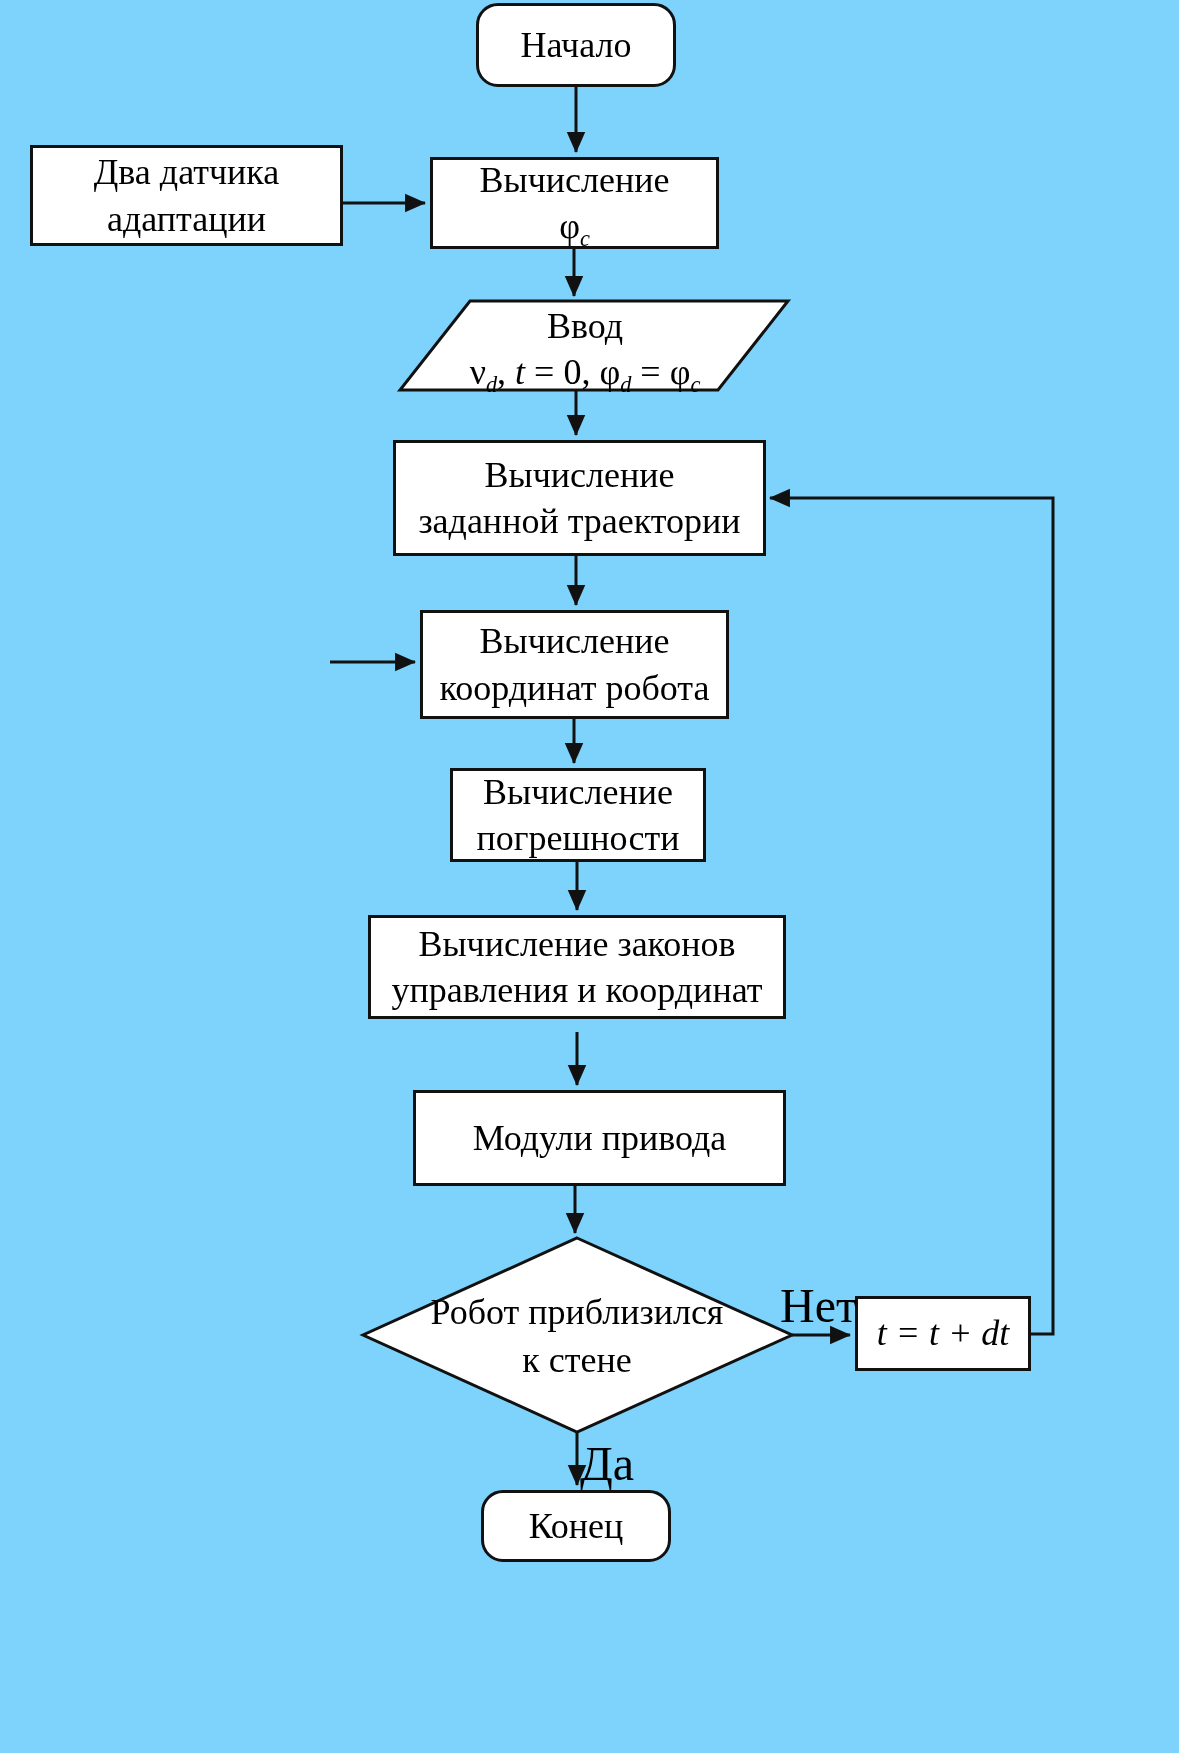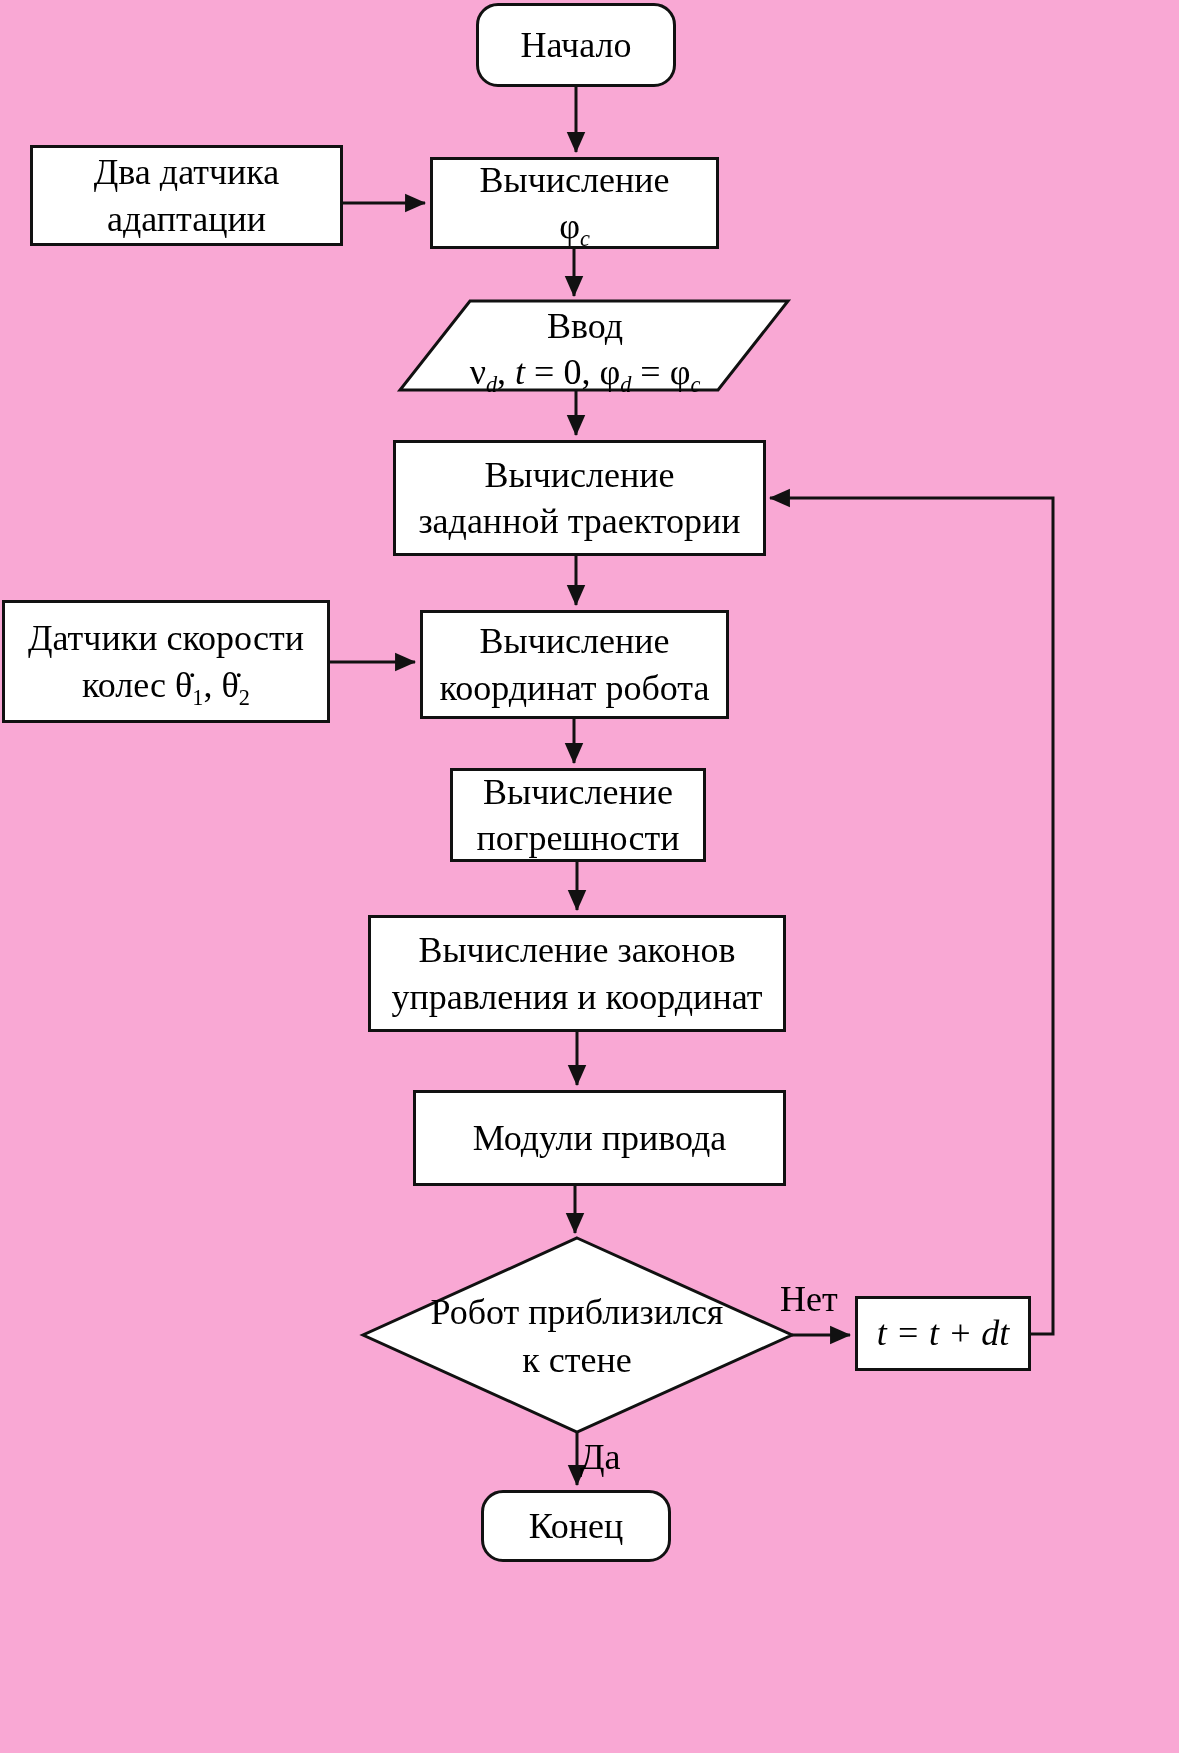--- a/index.html
+++ b/index.html
@@ -2,21 +2,21 @@
 <html><head>
 <meta charset="utf-8">
 <style>
   * { margin: 0; padding: 0; box-sizing: border-box; }
   html, body { background: #ffffff; }
   body { font-family: "Liberation Serif", serif; color: #000; }
   .canvas {
     position: relative;
     width: 1179px;
     height: 1753px;
-    background: #f9a8d4;
+    background: #7dd3fc;
     overflow: hidden;
     text-decoration: underline;
   }
   .wires { position: absolute; left: 0; top: 0; z-index: 1; }
   .wires line, .wires polyline {
     stroke: #111; stroke-width: 3; fill: none;
   }
   .wires .shape { fill: #ffffff; stroke: #111; stroke-width: 3; }
   .node {
     position: absolute;
@@ -27,21 +27,21 @@
     text-align: center;
     font-size: 36px;
     line-height: 1.28;
     z-index: 2;
   }
   .box { border: 3px solid #111; background: #ffffff; }
   .rounded { border-radius: 22px; }
   .plain { background: transparent; border: none; justify-content: space-between; }
   .edge-label {
     position: absolute;
-    font-size: 36px;
+    font-size: 48px;
     z-index: 2;
     white-space: nowrap;
   }
   sub { font-size: 0.62em; line-height: 0; }
   .it { font-style: italic; }
   .line { white-space: nowrap; }
 </style>
 </head>
 <body>
 
@@ -90,36 +90,32 @@
   <div class="node plain" style="left:410px; top:303px; width:350px; height:84px;">
     <div class="line">Ввод</div>
     <div class="line"><span>ν</span><sub class="it">d</sub><span>, </span><span class="it">t</span><span> = 0, </span><span>φ</span><sub class="it">d</sub><span> = </span><span>φ</span><sub class="it">c</sub></div>
   </div>
 
   <div class="node box" style="left:393px; top:440px; width:373px; height:116px;">
     <div class="line">Вычисление</div>
     <div class="line">заданной траектории</div>
   </div>
 
-  <div class="node box" style="left:2px; top:600px; width:328px; height:123px;">
-    <div class="line">Датчики скорости</div>
-    <div class="line"><span>колес </span><span>θ̇</span><sub>1</sub><span>, </span><span>θ̇</span><sub>2</sub></div>
-  </div>
 
   <div class="node box" style="left:420px; top:610px; width:309px; height:109px;">
     <div class="line">Вычисление</div>
     <div class="line">координат робота</div>
   </div>
 
   <div class="node box" style="left:450px; top:768px; width:256px; height:94px;">
     <div class="line">Вычисление</div>
     <div class="line">погрешности</div>
   </div>
 
-  <div class="node box" style="left:368px; top:915px; width:418px; height:117px;">
+  <div class="node box" style="left:368px; top:915px; width:418px; height:104px;">
     <div class="line">Вычисление законов</div>
     <div class="line">управления и координат</div>
   </div>
 
   <div class="node box" style="left:388px; top:1090px; width:373px; height:96px;margin-left:25px;">
     <div class="line">Модули привода</div>
   </div>
 
   <div class="node plain" style="left:397px; top:1289px; width:360px; height:94px;">
     <div class="line">Робот приблизился</div>

